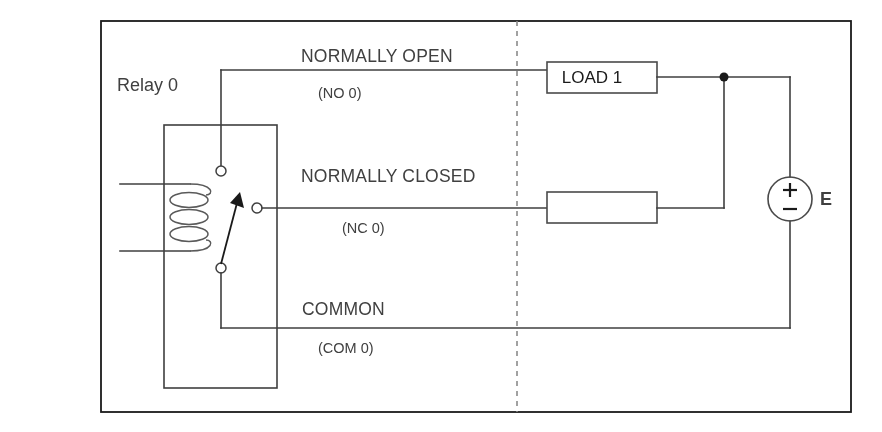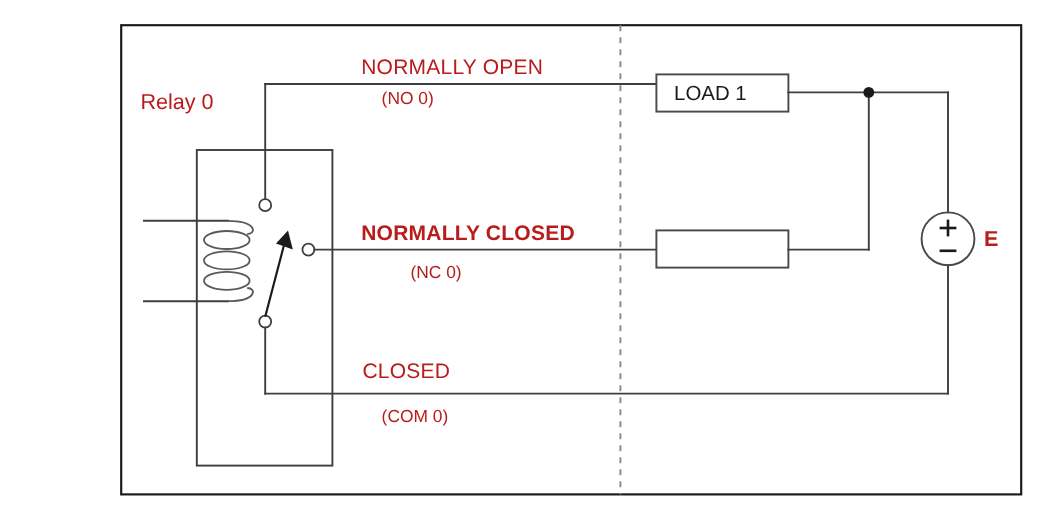--- a/index.html
+++ b/index.html
@@ -72,21 +72,21 @@
     stroke-width: 2.2;
     stroke-linecap: butt;
   }
   .load-box {
     stroke: #4a4a4a;
     stroke-width: 1.6;
     fill: #ffffff;
   }
   .lbl {
     position: absolute;
-    color: #b91c1c;
+    color: #404040;
     white-space: nowrap;
     line-height: 1;
   }
   .lbl-main {
     font-size: 17.5px;
     letter-spacing: 0.2px;
   }
   .lbl-sub {
     font-size: 14.5px;
   }
@@ -168,25 +168,25 @@
 
     <g>
       <line class="src-sign" x1="783" y1="209" x2="797" y2="209"></line>
     </g>
 
   </svg>
 
   <div class="lbl lbl-relay" style="left:117px; top:76px;">Relay 0</div>
 
   <div class="lbl lbl-main" style="left:301px; top:48px;">NORMALLY OPEN</div>
-  <div class="lbl lbl-sub" style="left:318px; top:76px;text-align:right;">(NO 0)</div>
+  <div class="lbl lbl-sub" style="left:318px; top:86px;text-align:right;">(NO 0)</div>
 
-  <div class="lbl lbl-main" style="left:301px; top:186px;font-weight:bold;">NORMALLY CLOSED</div>
+  <div class="lbl lbl-main" style="left:301px; top:168px;">NORMALLY CLOSED</div>
   <div class="lbl lbl-sub" style="left:318px; top:221px;margin-left:24px;">(NC 0)</div>
 
-  <div class="lbl lbl-main" style="left:302px; top:301px;">CLOSED</div>
+  <div class="lbl lbl-main" style="left:302px; top:301px;">COMMON</div>
   <div class="lbl lbl-sub" style="left:318px; top:341px;text-align:right;">(COM 0)</div>
 
   <div class="lbl-load" style="left:547px; top:69px;">LOAD 1</div>
 
   <div class="lbl lbl-e" style="left:820px; top:190px;">E</div>
 
 </div>
 
 </body></html>

